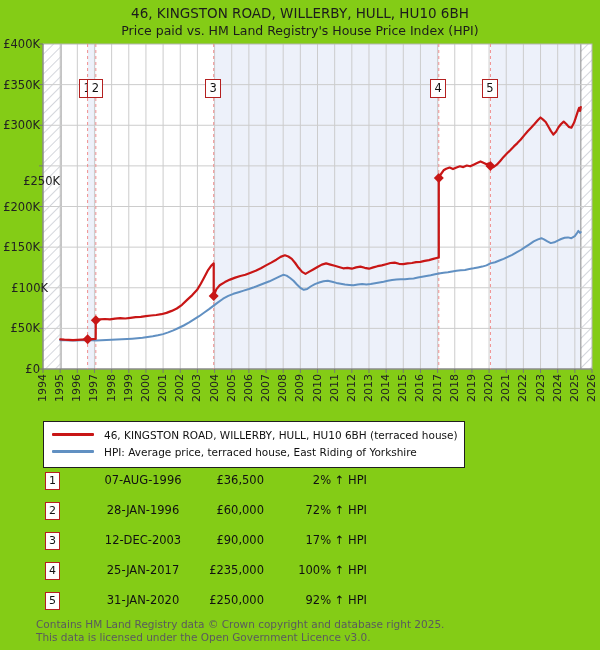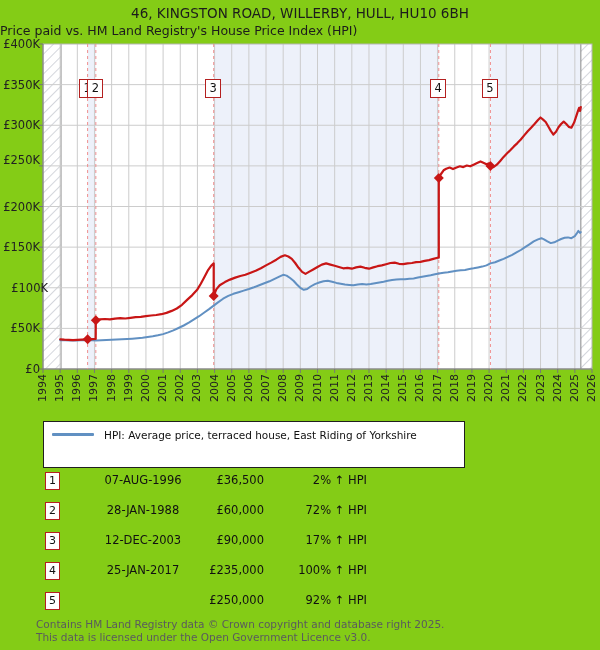--- a/index.html
+++ b/index.html
@@ -1,19 +1,19 @@
 <!DOCTYPE html>
 <html><head>
 <meta charset="utf-8">
 <style>
   html,body{margin:0;padding:0;background:#fff;}
   body{width:600px;height:650px;font-family:"DejaVu Sans","Liberation Sans",sans-serif;}
   .page{position:relative;width:600px;height:650px;background:#84cc16;overflow:hidden;}
   .title{position:absolute;top:5px;left:0;width:600px;text-align:center;font-size:13.5px;color:#1c1c1c;}
-  .subtitle{position:absolute;top:23px;left:0;width:600px;font-size:12.5px;color:#1c1c1c;}
+  .subtitle{position:absolute;top:23px;left:0;width:600px;text-align:center;font-size:12.5px;color:#1c1c1c;}
   .plotwrap{position:absolute;left:43px;top:44px;width:549px;height:325px;}
   .ylab{position:absolute;left:0;width:40px;text-align:right;font-size:11.5px;color:#222;height:14px;line-height:14px;}
   .xlab{position:absolute;width:36px;height:12px;line-height:12px;font-size:11px;color:#222;text-align:right;transform:rotate(-90deg);}
   .mbox{position:absolute;width:14px;height:17px;line-height:17px;text-align:center;font-size:11.5px;color:#111;background:#fff;border:1.6px solid #b42020;z-index:3;}
   .legend{position:absolute;left:43px;top:421px;width:420px;height:41px;border:1.8px solid #1f1f1f;background:#fff;padding-top:4px;box-sizing:content-box;}
   .lrow{height:17px;display:flex;align-items:center;padding-left:8px;}
   .swatch{display:inline-block;width:42px;height:3px;margin-right:10px;border-radius:1px;}
   .llab{font-size:10.5px;color:#111;white-space:nowrap;}
   .sales{position:absolute;left:36px;top:470px;width:340px;height:150px;}
   .trow{position:absolute;left:0;width:340px;height:30px;}
@@ -144,21 +144,21 @@
         <path d="M 395.79468749999893 129.0625 L 400.79468749999893 134.0625 L 395.79468749999893 139.0625 L 390.79468749999893 134.0625 Z" fill="#c81616"></path>
         <path d="M 447.43499999999875 116.875 L 452.43499999999875 121.875 L 447.43499999999875 126.875 L 442.43499999999875 121.875 Z" fill="#c81616"></path>
       </svg>
     </div>
   <div id="ylabels">
       <div class="ylab" style="top: 362px;">£0</div>
       <div class="ylab" style="top: 321.375px;">£50K</div>
       <div class="ylab" style="top: 280.75px; margin-left: 8px;">£100K</div>
       <div class="ylab" style="top: 240.125px;">£150K</div>
       <div class="ylab" style="top: 199.5px;">£200K</div>
-      <div class="ylab" style="top: 153px;">£250K</div>
+      <div class="ylab" style="top: 174px; margin-left: 20px;">£250K</div>
       <div class="ylab" style="top: 118.25px;">£300K</div>
       <div class="ylab" style="top: 77.625px;">£350K</div>
       <div class="ylab" style="top: 37px;">£400K</div>
     </div>
   <div id="xlabels">
       <div class="xlab" style="left: 25px; top: 386px;">1994</div>
       <div class="xlab" style="left: 42.1562px; top: 386px;">1995</div>
       <div class="xlab" style="left: 59.3125px; top: 386px;">1996</div>
       <div class="xlab" style="left: 76.4688px; top: 386px;">1997</div>
       <div class="xlab" style="left: 93.625px; top: 386px;">1998</div>
@@ -194,52 +194,57 @@
   <div id="mboxes">
       <div class="mbox" style="left: 79.1062px; top: 79px;">1</div>
       <div class="mbox" style="left: 87.3412px; top: 79px;">2</div>
       <div class="mbox" style="left: 205.205px; top: 79px;">3</div>
       <div class="mbox" style="left: 430.295px; top: 79px;">4</div>
       <div class="mbox" style="left: 481.935px; top: 79px;">5</div>
     </div>
 
   <div class="legend">
     <div class="lrow">
+      <span class="swatch" style="background: rgb(200, 22, 22);"></span>
+      <span class="llab">46, KINGSTON ROAD, WILLERBY, HULL, HU10 6BH (terraced house)</span>
+    </div>
+    <div class="lrow">
       <span class="swatch" style="background: rgb(97, 144, 194);"></span>
       <span class="llab">HPI: Average price, terraced house, East Riding of Yorkshire</span>
     </div>
   </div>
 
   <div class="sales" id="salesTable">
       <div class="trow" style="top: 0px;">
         <div class="nbox">1</div>
         <div class="tdate">07-AUG-1996</div>
         <div class="tprice">£36,500</div>
         <div class="tpct">2% ↑ HPI</div>
       </div>
       <div class="trow" style="top: 30px;">
         <div class="nbox">2</div>
-        <div class="tdate">28-JAN-1988</div>
+        <div class="tdate">28-JAN-1996</div>
         <div class="tprice">£60,000</div>
         <div class="tpct">72% ↑ HPI</div>
       </div>
       <div class="trow" style="top: 60px;">
         <div class="nbox">3</div>
         <div class="tdate">12-DEC-2003</div>
         <div class="tprice">£90,000</div>
         <div class="tpct">17% ↑ HPI</div>
       </div>
       <div class="trow" style="top: 90px;">
         <div class="nbox">4</div>
         <div class="tdate">25-JAN-2017</div>
         <div class="tprice">£235,000</div>
         <div class="tpct">100% ↑ HPI</div>
       </div>
       <div class="trow" style="top: 120px;">
         <div class="nbox">5</div>
+        <div class="tdate">31-JAN-2020</div>
         <div class="tprice">£250,000</div>
         <div class="tpct">92% ↑ HPI</div>
       </div>
     </div>
 
   <div class="footer">
     <div>Contains HM Land Registry data © Crown copyright and database right 2025.</div>
     <div>This data is licensed under the Open Government Licence v3.0.</div>
   </div>
 </div>

